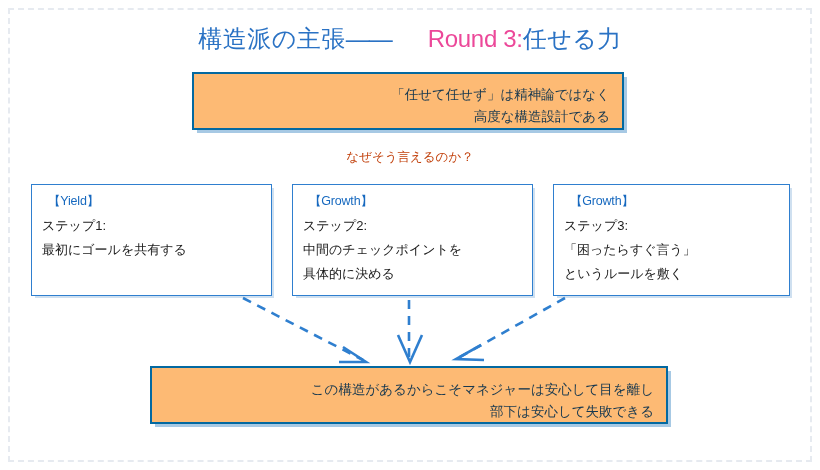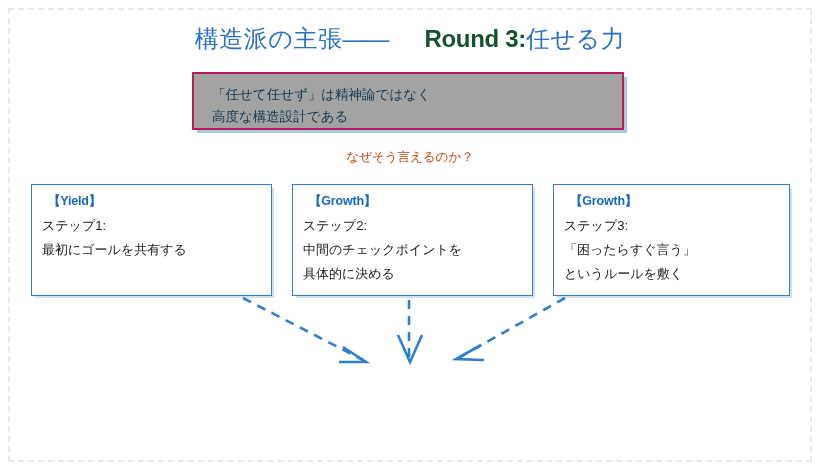--- a/index.html
+++ b/index.html
@@ -40,34 +40,35 @@
     text-align: center;
     white-space: nowrap;
     font-size: 24px;
     line-height: 30px;
     color: #2a72c4;
     letter-spacing: 0.5px;
   }
   .title .t-main { font-weight: 400; }
   .title .t-dash { font-weight: 400; letter-spacing: -1px; }
   .title .t-round {
-    font-weight: 700;
-    color: #14532d;
+    font-weight: 400;
+    color: #ec4899;
     letter-spacing: -0.3px;
     margin-left: 36px;
   }
   .title .t-tail { font-weight: 400; }
 
   
   .fillbox {
     position: absolute;
     box-sizing: border-box;
-    background: #a3a3a3;
-    border: 2px solid #be185d;
+    background: #fdba74;
+    border: 2px solid #0369a1;
     box-shadow: 4px 4px 0 -1px #a7c9e4;
+    text-align: right;
   }
   .fillbox .fb-text {
     position: absolute;
     left: 18px;
     top: 10px;
     right: 12px;
     font-size: 13.5px;
     line-height: 22px;
     color: #17384f;
     white-space: pre-line;
@@ -111,21 +112,21 @@
   }
   #card-1 { left: 31px;  width: 241px; }
   #card-2 { left: 292px; width: 241px; }
   #card-3 { left: 553px; width: 237px; }
 
   .card .card-tag {
     position: absolute;
     left: 16px;
     top: 8px;
     font-size: 12.5px;
-    font-weight: 700;
+    font-weight: 400;
     color: #1769bf;
     letter-spacing: -0.2px;
   }
   .card .card-body {
     position: absolute;
     left: 10px;
     top: 29px;
     right: 8px;
     font-size: 13px;
     line-height: 24px;
@@ -192,14 +193,18 @@
       <line x1="409" y1="300" x2="409" y2="358" stroke="#2f7fcf" stroke-width="2.6" stroke-dasharray="9 7" stroke-linecap="butt"></line>
       <path d="M 398 335 L 410 362 L 422 335" fill="none" stroke="#2f7fcf" stroke-width="2.6" stroke-linejoin="miter" stroke-linecap="butt"></path>
     </g>
 
     <g>
       <line x1="565" y1="298" x2="460" y2="357" stroke="#2f7fcf" stroke-width="2.6" stroke-dasharray="9 7" stroke-linecap="butt"></line>
       <path d="M 481 345 L 456 359 L 484 360" fill="none" stroke="#2f7fcf" stroke-width="2.6" stroke-linejoin="miter" stroke-linecap="butt"></path>
     </g>
   </svg>
 
+  <div class="fillbox" id="conclusion-box">
+    <div class="fb-text">この構造があるからこそマネジャーは安心して目を離し
+部下は安心して失敗できる</div>
+  </div>
 
 </div>
 
 </body></html>

